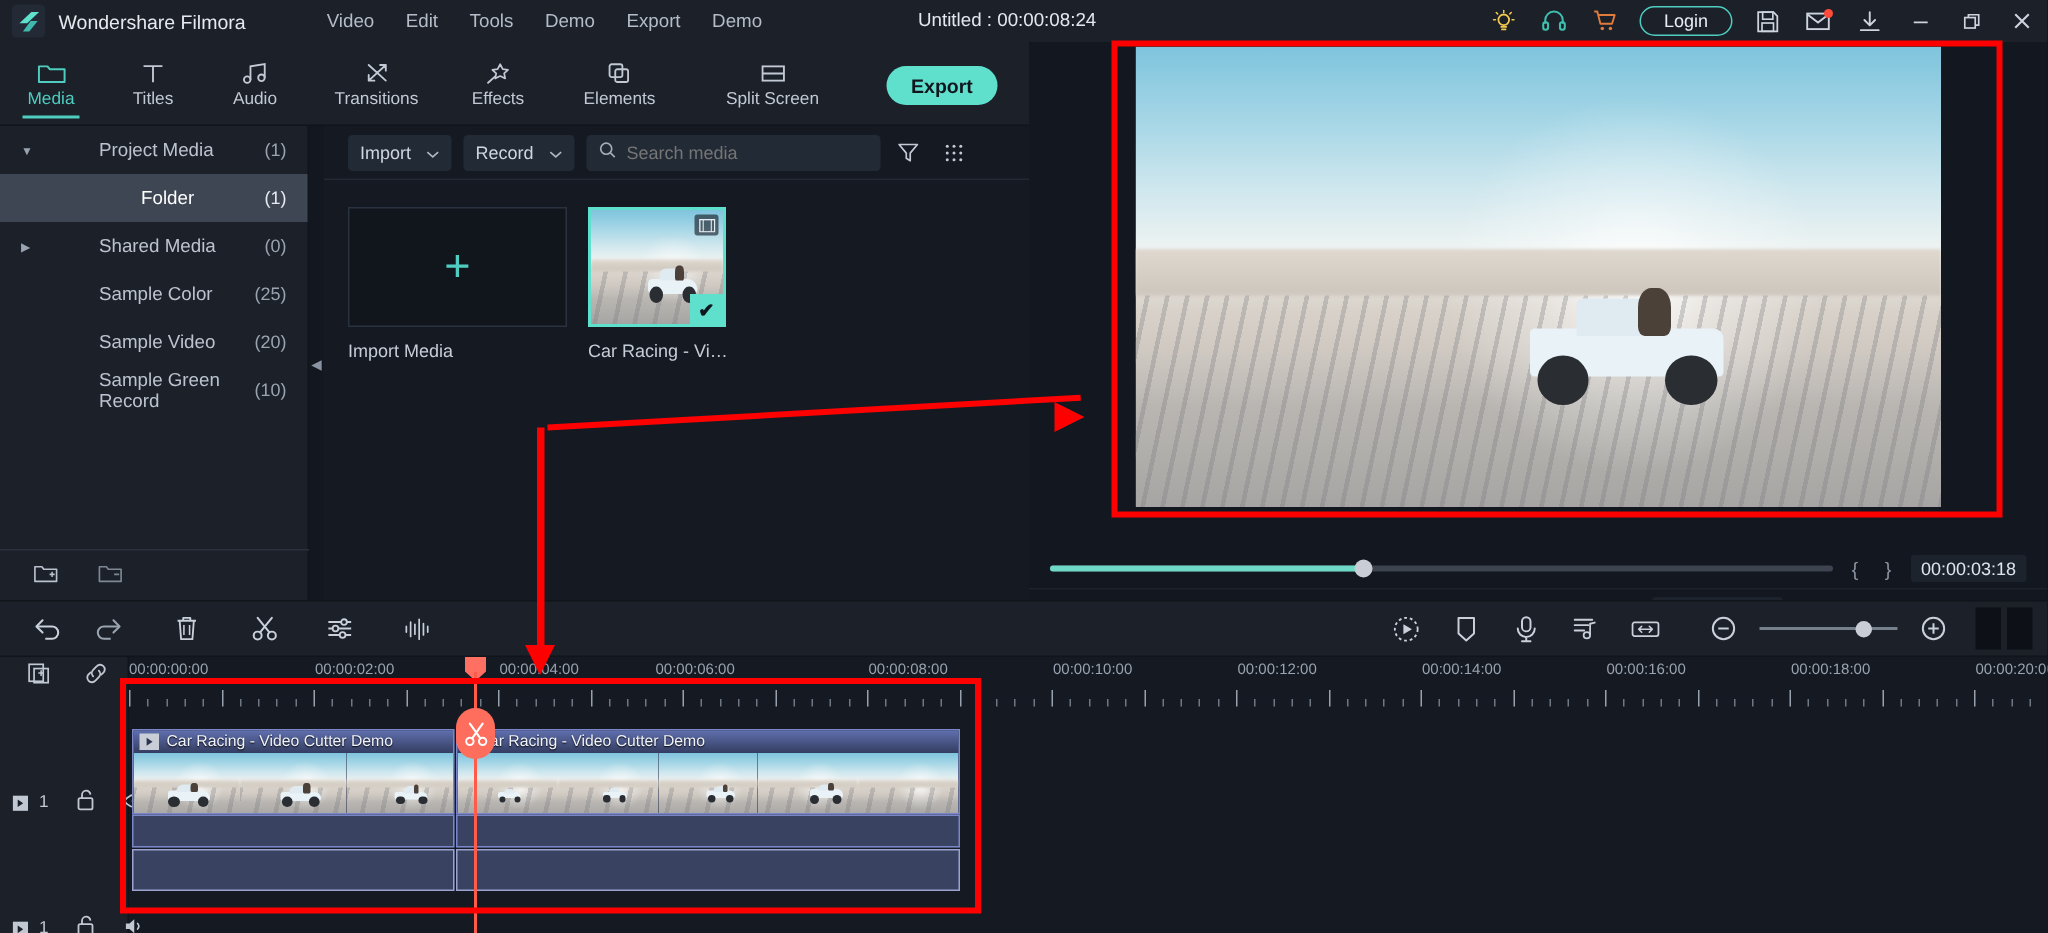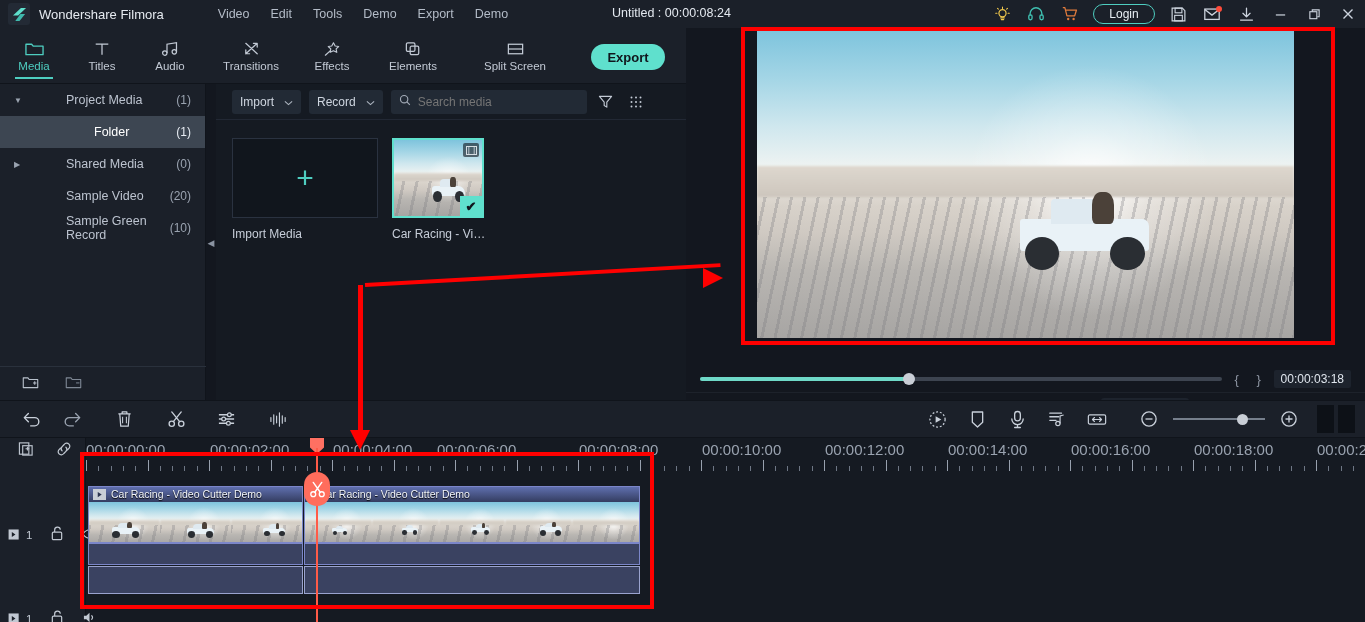--- a/index.html
+++ b/index.html
@@ -162,21 +162,21 @@
 
   
   .timeline { position: absolute; left: 0; top: 438px; width: 1365px; height: 184px;
      background: #151a22; }
   .tl-left { position: absolute; left: 0; top: 0; width: 86px; height: 184px;
      background: #1b2029; border-right: 1px solid #10141b; }
   .tl-left-head { height: 24px; display: flex; align-items: center; gap: 22px; padding-left: 18px; }
   .track-head { position: absolute; left: 0; width: 86px; display: flex; align-items: center;
      gap: 18px; padding-left: 8px; color: #c1c8d2; font-size: 11.5px; }
   .ruler { position: absolute; left: 86px; top: 0; right: 0; height: 24px; }
-  .rlabel { position: absolute; top: 3px; font-size: 15px; color: #9aa3b0; white-space: nowrap; }
+  .rlabel { position: absolute; top: 3px; font-size: 10px; color: #9aa3b0; white-space: nowrap; }
   .ticks { position: absolute; left: 86px; top: 22px; right: 0; height: 11px; }
   .tick { position: absolute; bottom: 0; width: 1px; background: #6d7embed; }
   .tick.maj { height: 11px; background: #98a1ae; }
   .tick.min { height: 5px; background: #6e7785; }
   .clip { position: absolute; top: 48px; height: 57px; overflow: hidden;
      border: 1px solid #7b86c9; background: #2c3450; }
   .clip .strip { position: absolute; left: 0; top: 15px; right: 0; height: 42px; display: flex; }
   .frame { position: relative; width: 72px; height: 42px; overflow: hidden; }
   .clip .cbar { position: absolute; left: 0; top: 0; right: 0; height: 15px;
      background: linear-gradient(to bottom,#5f6fae,#4b579140); }
@@ -353,20 +353,25 @@
     </div>
     <div class="side-row sel indent">
       <span class="caret"></span>
       <span class="sname">Folder</span>
       <span class="scount">(1)</span>
     </div>
     <div class="side-row">
       <span class="caret">▶</span>
       <span class="sname">Shared Media</span>
       <span class="scount">(0)</span>
+    </div>
+    <div class="side-row">
+      <span class="caret"></span>
+      <span class="sname">Sample Color</span>
+      <span class="scount">(25)</span>
     </div>
     <div class="side-row">
       <span class="caret"></span>
       <span class="sname">Sample Video</span>
       <span class="scount">(20)</span>
     </div>
     <div class="side-row">
       <span class="caret"></span>
       <span class="sname">Sample Green Record</span>
       <span class="scount">(10)</span>

